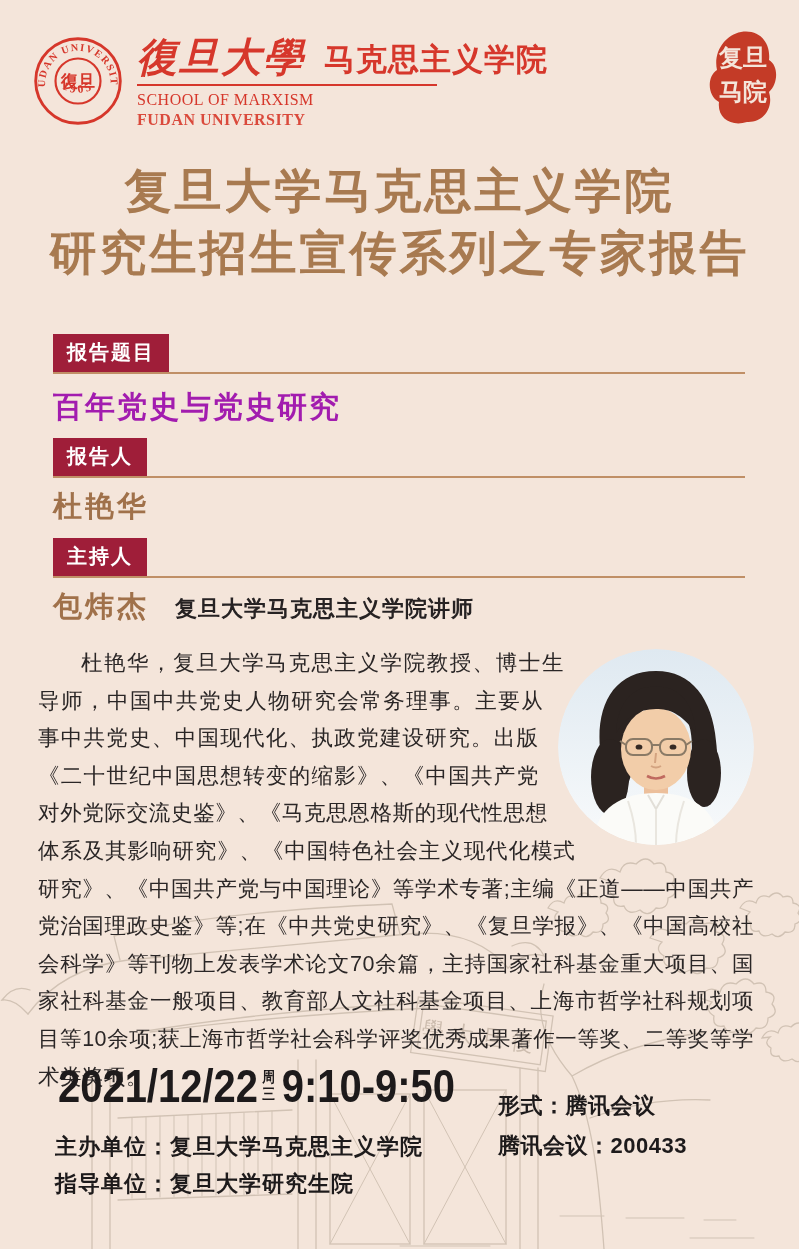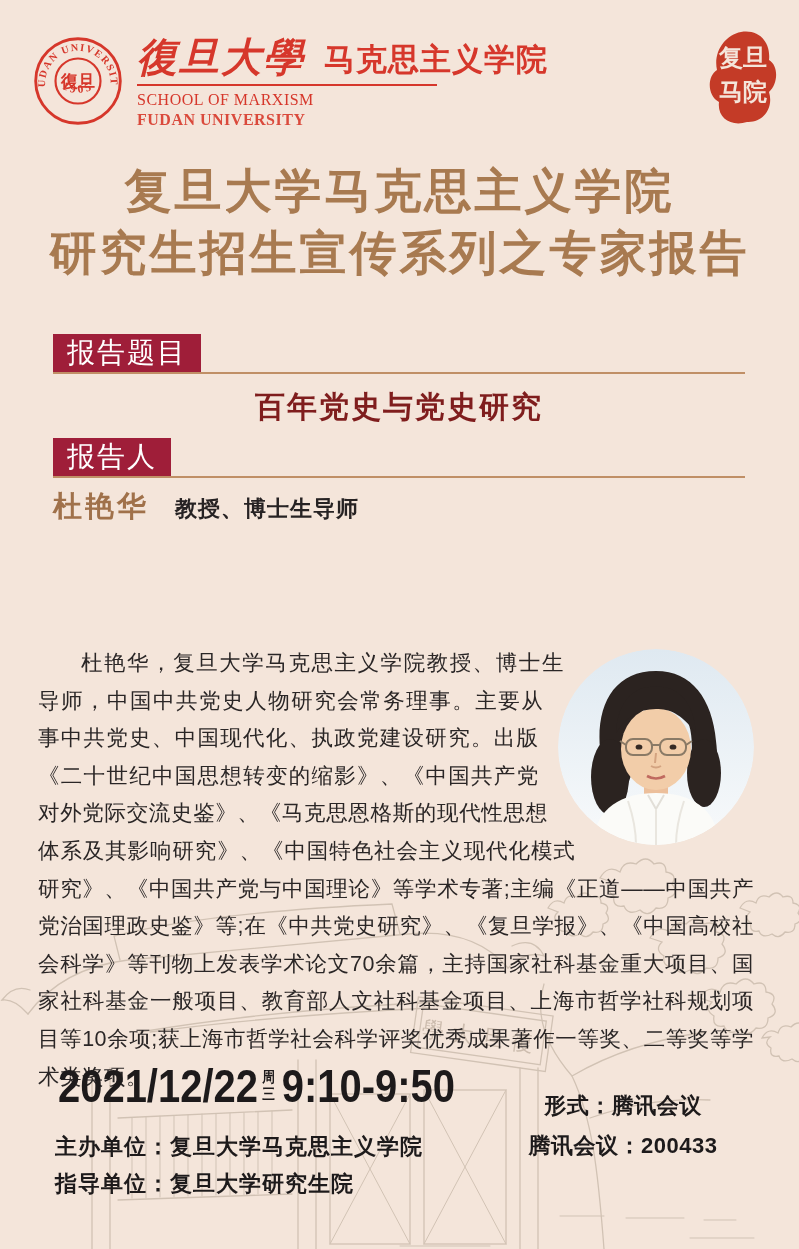--- a/index.html
+++ b/index.html
@@ -37,26 +37,26 @@
     position:absolute;top:160px;left:0;width:799px;text-align:center;
     font-family:"Liberation Serif","DejaVu Serif",serif;font-weight:700;
     color:#a87a50;font-size:47px;line-height:62px;letter-spacing:3px;
   }
   
   .section{position:absolute;left:53px;width:692px;}
   .sec-topic{top:334px;} .sec-speaker{top:438px;} .sec-host{top:538px;}
   .sec-head{border-bottom:2px solid #c08f66;}
   .badge{
     display:inline-block;background:#9f1e39;color:#ffffff;
-    font-size:28px;font-weight:400;letter-spacing:2px;
+    font-size:20px;font-weight:700;letter-spacing:2px;
     padding:4px 14px 5px 14px;line-height:29px;vertical-align:bottom;
   }
   .topic-value{
     margin-top:13px;font-family:Liberation Sans, sans-serif;
-    font-weight:700;color:#7f1d1d;font-size:30px;letter-spacing:2px;text-align:center;
+    font-weight:700;color:#a21caf;font-size:30px;letter-spacing:2px;
   }
   .person-row{margin-top:9px;display:flex;align-items:baseline;gap:26px;}
   .person-name{
     font-family:"Liberation Serif","DejaVu Serif",serif;font-weight:700;
     color:#a0714a;font-size:29px;letter-spacing:3px;
   }
   .person-role{font-size:22px;font-weight:600;color:#262223;letter-spacing:1px;}
   
   .bio{position:absolute;left:38px;top:645px;width:716px;z-index:2;}
   .avatar{
@@ -72,21 +72,21 @@
     position:absolute;left:58px;top:1058px;display:flex;align-items:center;
     transform:scaleX(.85);transform-origin:left center;
     color:#1d1a1b;white-space:nowrap;z-index:2;
   }
   .sched-big{font-size:47px;font-weight:700;letter-spacing:0;}
   .weekstack{display:inline-flex;flex-direction:column;align-items:center;font-size:15px;line-height:16.5px;font-weight:700;margin:0 8px 0 5px;}
   
   .organizers{position:absolute;left:55px;top:1128px;z-index:2;}
   .org-row{font-size:22px;font-weight:600;color:#1d1a1b;line-height:37px;letter-spacing:1px;}
   
-  .meeting{position:absolute;left:498px;top:1086px;width:250px;text-align:center;z-index:2;}
+  .meeting{position:absolute;left:498px;top:1086px;width:250px;text-align:left;z-index:2;}
   .meet-row{font-size:22px;font-weight:600;color:#1d1a1b;line-height:40px;letter-spacing:.5px;white-space:nowrap;}
 </style>
 </head>
 <body>
 
 <div class="poster">
 
   <svg class="watermark" viewBox="0 0 799 431" fill="none" stroke="#c9baab" stroke-width="1.3" stroke-linecap="round">
 
     <path d="M28,196 Q62,150 128,142 L408,116 Q474,110 508,150"></path>
@@ -175,24 +175,32 @@
     </div>
     <div class="topic-value">百年党史与党史研究</div>
   </div>
 
   <div class="section sec-speaker">
     <div class="sec-head">
       <span class="badge">报告人</span>
     </div>
     <div class="person-row">
       <span class="person-name">杜艳华</span>
-      <span class="person-role">教授、博士生导师</span>
-    </div>
-  </div>
-
+    </div>
+  </div>
+
+  <div class="section sec-host">
+    <div class="sec-head">
+      <span class="badge">主持人</span>
+    </div>
+    <div class="person-row">
+      <span class="person-name">包炜杰</span>
+      <span class="person-role">复旦大学马克思主义学院讲师</span>
+    </div>
+  </div>
 
   <div class="bio">
     <div class="avatar">
       <svg viewBox="0 0 196 196" width="196" height="196">
         <defs>
           <linearGradient id="pbg" x1="0" y1="0" x2="0" y2="1">
             <stop offset="0" stop-color="#dfe9f1"></stop>
             <stop offset="1" stop-color="#f8fafb"></stop>
           </linearGradient>
           <clipPath id="pclip">

